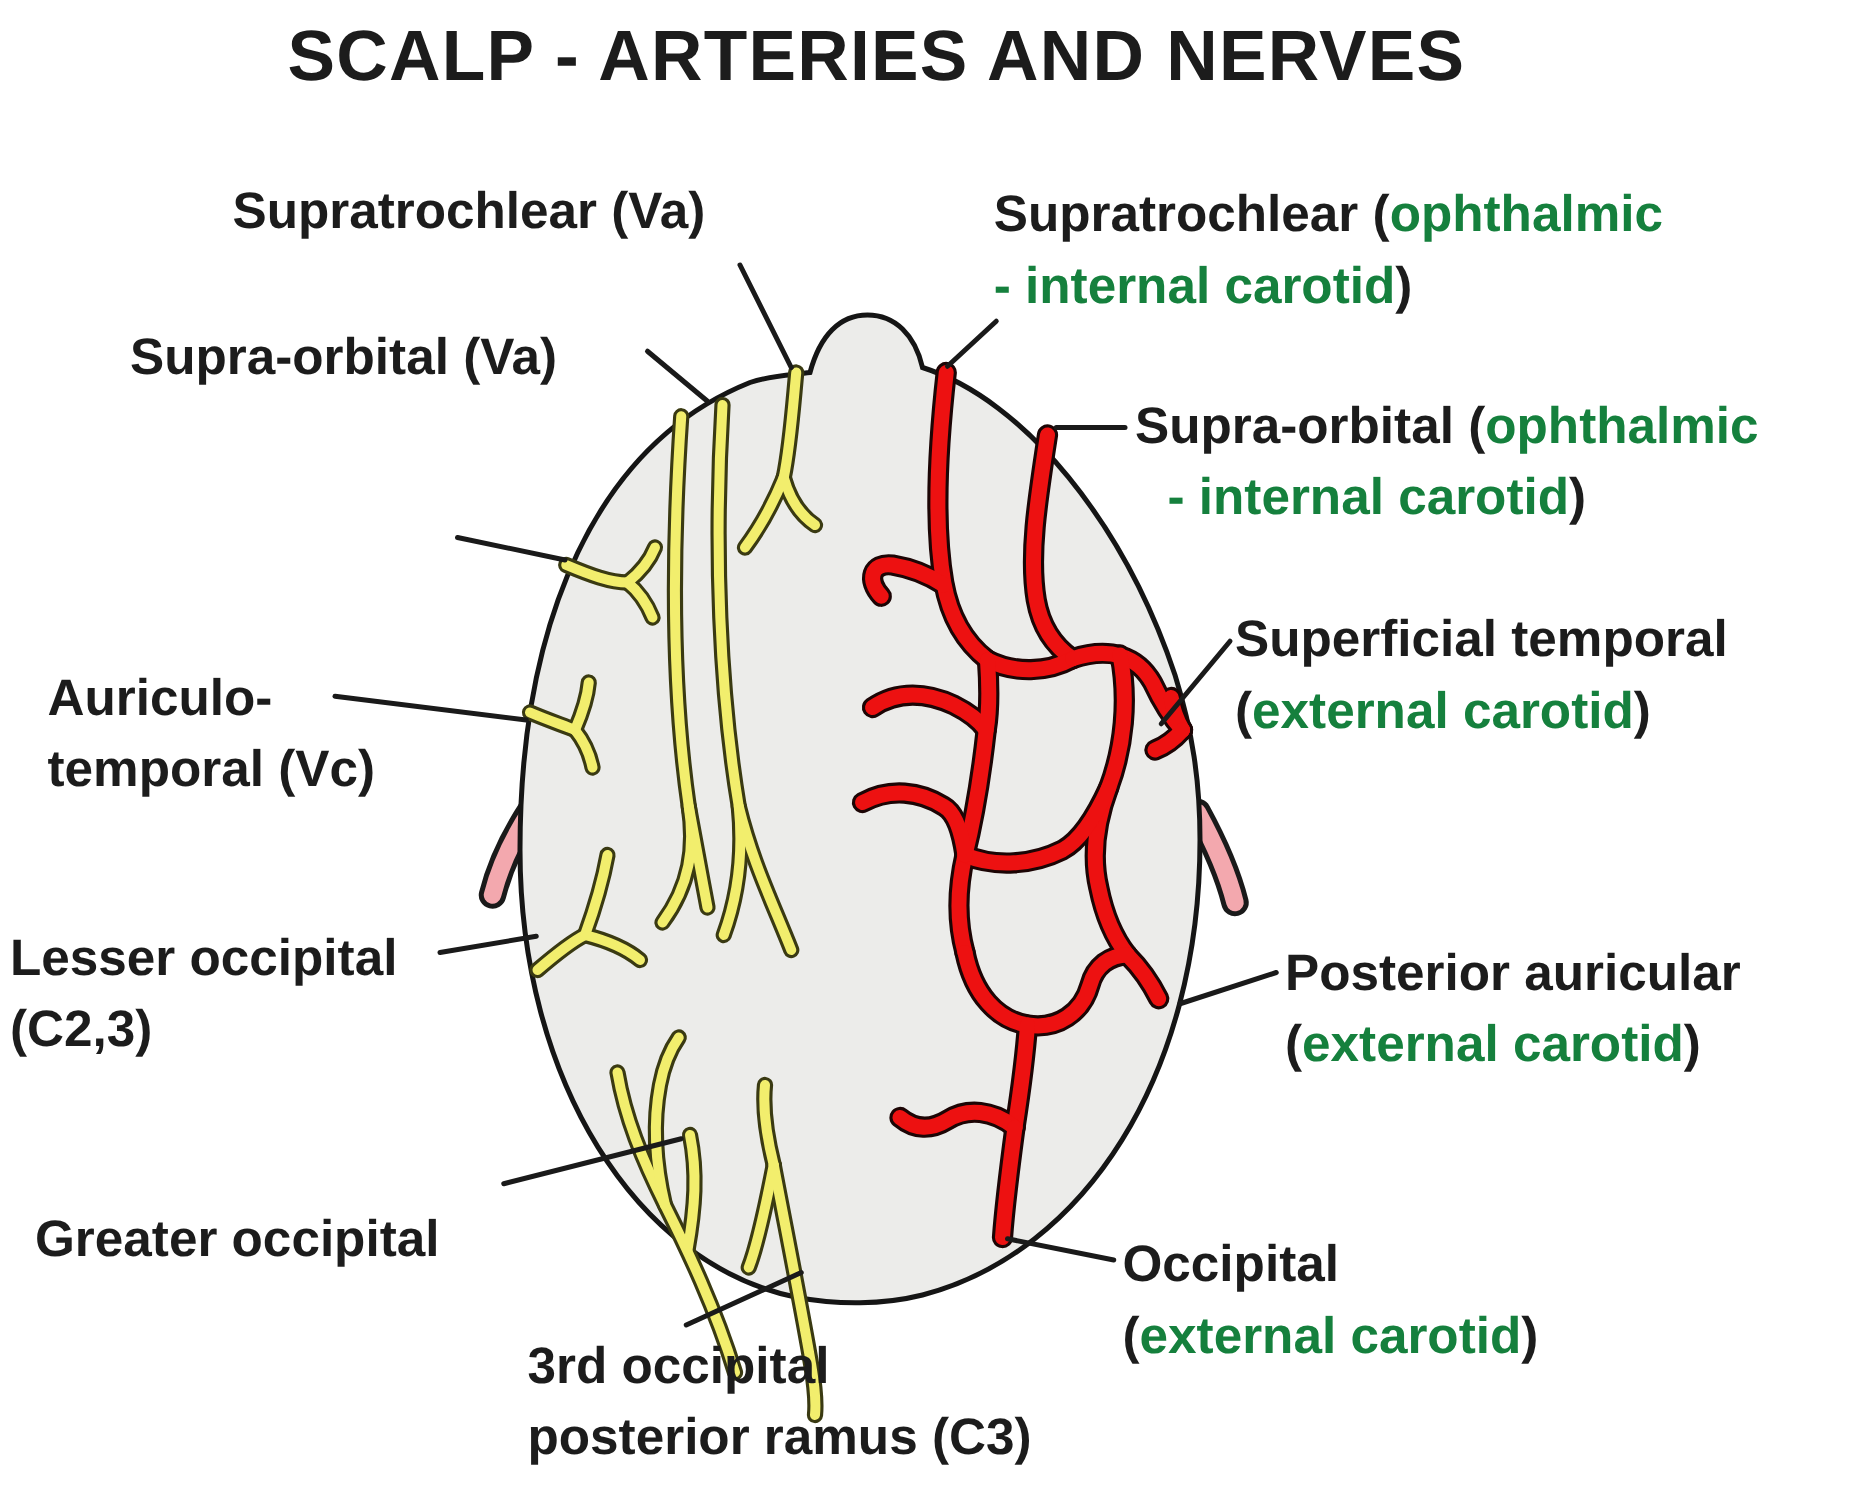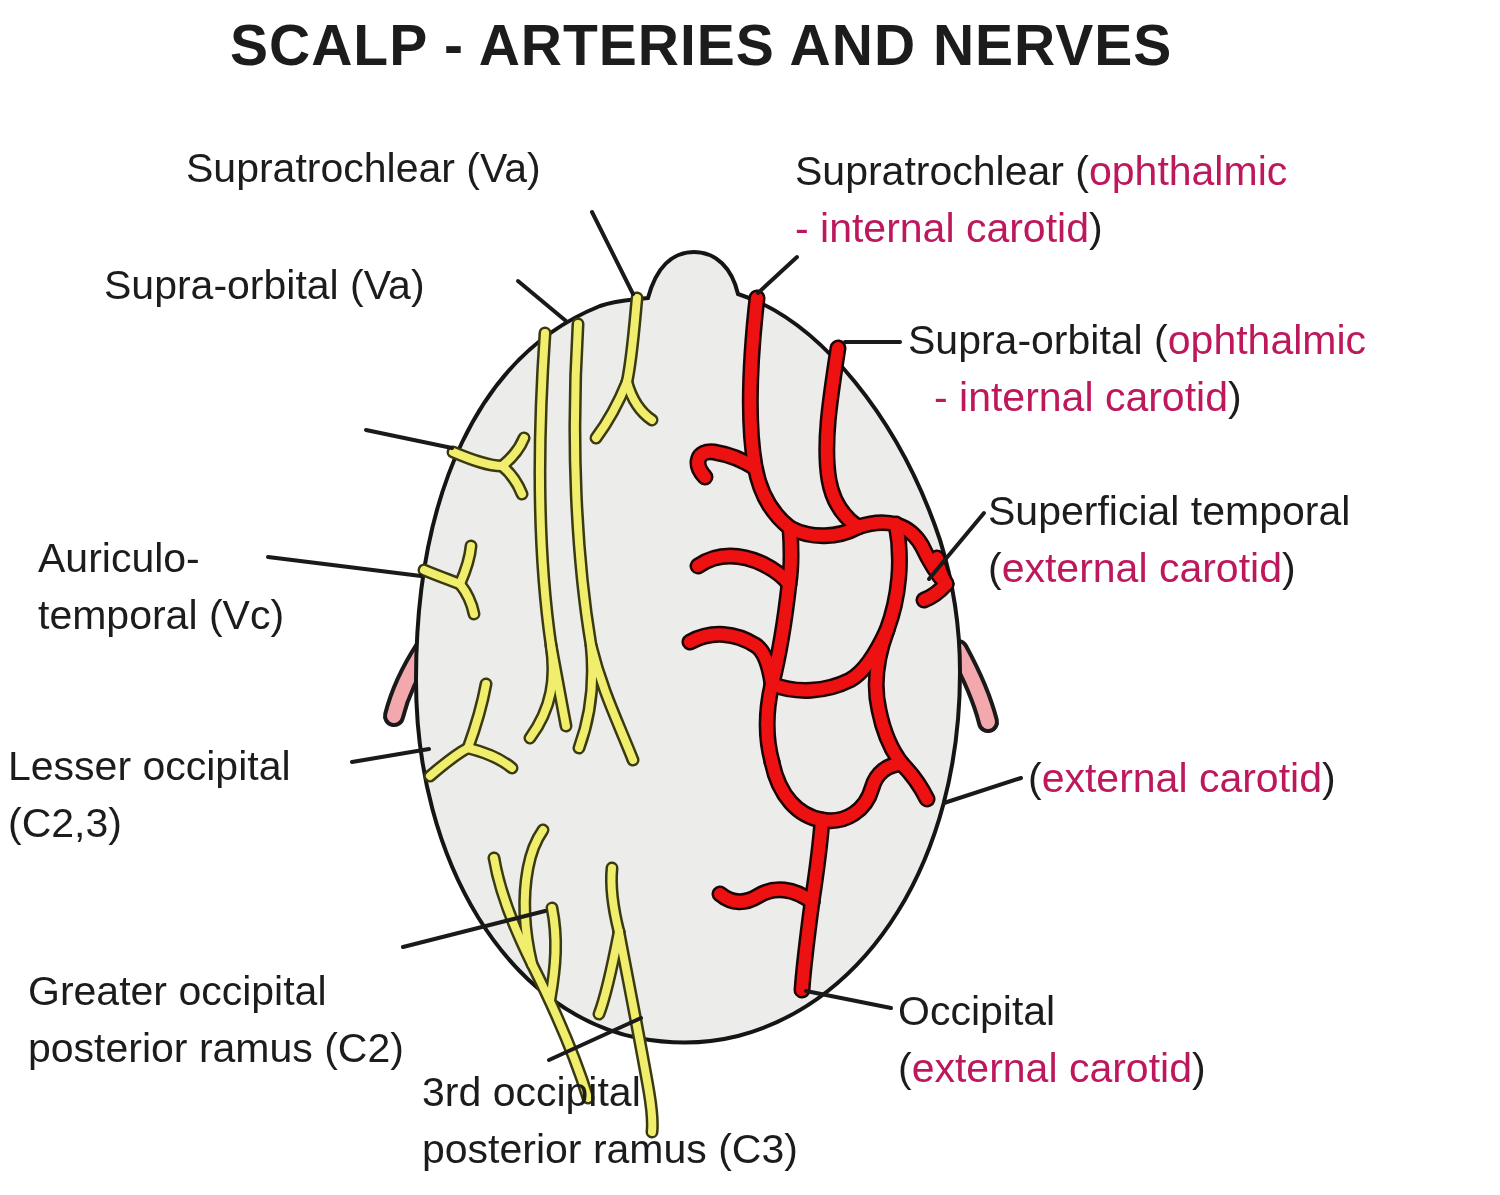--- a/index.html
+++ b/index.html
@@ -1,22 +1,22 @@
 <!DOCTYPE html>
 <html><head>
 <meta charset="utf-8">
 <style>
   html,body{margin:0;padding:0;background:#ffffff;}
   .canvas{position:relative;width:1500px;height:1195px;background:#ffffff;overflow:hidden;
           font-family:"Liberation Sans","DejaVu Sans",sans-serif;}
   .title{position:absolute;left:230px;top:12px;width:880px;text-align:center;
          font-size:57px;font-weight:bold;color:#1c1c1c;letter-spacing:1px;white-space:nowrap;}
   svg.art{position:absolute;left:0;top:0;}
-  .lbl{position:absolute;font-size:41px;font-weight:400;color:#1c1c1c;line-height:57px;white-space:nowrap;}
-  .lbl .red{color:#be185d;}
+  .lbl{position:absolute;font-size:41px;font-weight:700;color:#1c1c1c;line-height:57px;white-space:nowrap;}
+  .lbl .red{color:#15803d;}
   .lbl .blk{color:#1c1c1c;}
   .ind{padding-left:26px;}
 </style>
 </head>
 <body>
 
 <div class="canvas">
 
   <div class="title">SCALP - ARTERIES AND NERVES</div>
 
@@ -119,21 +119,20 @@
     <div>temporal (Vc)</div>
   </div>
 
   <div class="lbl" style="left:8px;top:738px">
     <div>Lesser occipital</div>
     <div>(C2,3)</div>
   </div>
 
   <div class="lbl" style="left:28px;top:963px">
     <div>Greater occipital</div>
-    <div>posterior ramus (C2)</div>
   </div>
 
   <div class="lbl" style="left:422px;top:1064px">
     <div>3rd occipital</div>
     <div>posterior ramus (C3)</div>
   </div>
 
   <div class="lbl" style="left:795px;top:143px">
     <div>
       <span class="blk">Supratrochlear (</span><span class="red">ophthalmic</span>
@@ -156,20 +155,23 @@
     <div>
       <span class="blk">Superficial temporal</span>
     </div>
     <div>
       <span class="blk">(</span><span class="red">external carotid</span><span class="blk">)</span>
     </div>
   </div>
 
   <div class="lbl" style="left:1028px;top:750px">
     <div>
+      <span class="blk">Posterior auricular</span>
+    </div>
+    <div>
       <span class="blk">(</span><span class="red">external carotid</span><span class="blk">)</span>
     </div>
   </div>
 
   <div class="lbl" style="left:898px;top:983px">
     <div>
       <span class="blk">Occipital</span>
     </div>
     <div>
       <span class="blk">(</span><span class="red">external carotid</span><span class="blk">)</span>

